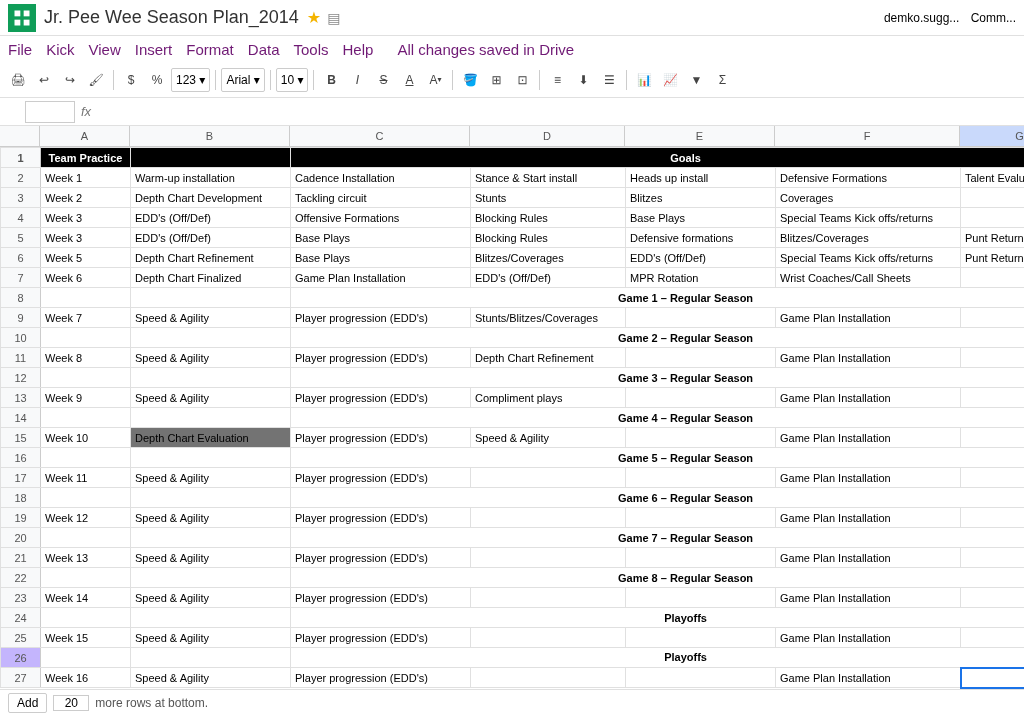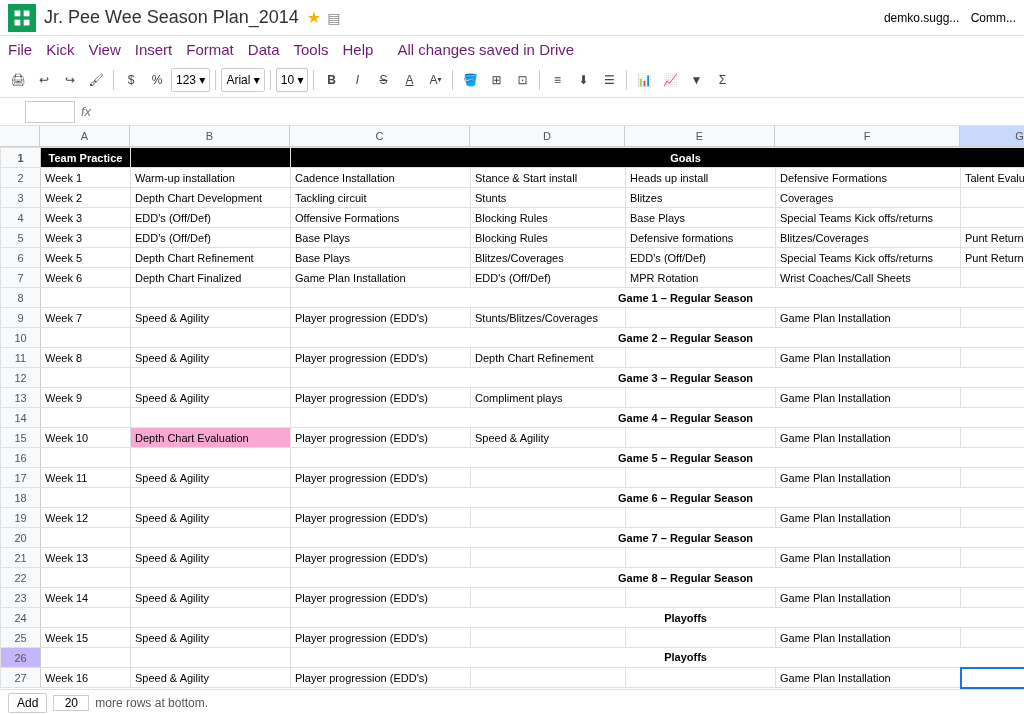--- a/index.html
+++ b/index.html
@@ -274,21 +274,21 @@
     </tr>
         <tr>
       <td class="row-num" style="background:#f8f9fa;">14</td>
       <td></td>
       <td></td>
       <td colspan="5" style="text-align:center;font-weight:bold;">Game 4 – Regular Season</td>
     </tr>
         <tr>
       <td class="row-num">15</td>
       <td>Week 10</td>
-      <td style="background:#f9a8d4;">Depth Chart Evaluation</td>
+      <td style="background:#737373;">Depth Chart Evaluation</td>
       <td>Player progression (EDD's)</td>
       <td>Speed &amp; Agility</td>
       <td></td>
       <td>Game Plan Installation</td>
       <td style=""></td>
     </tr>
         <tr>
       <td class="row-num" style="background:#f8f9fa;">16</td>
       <td></td>
       <td></td>

